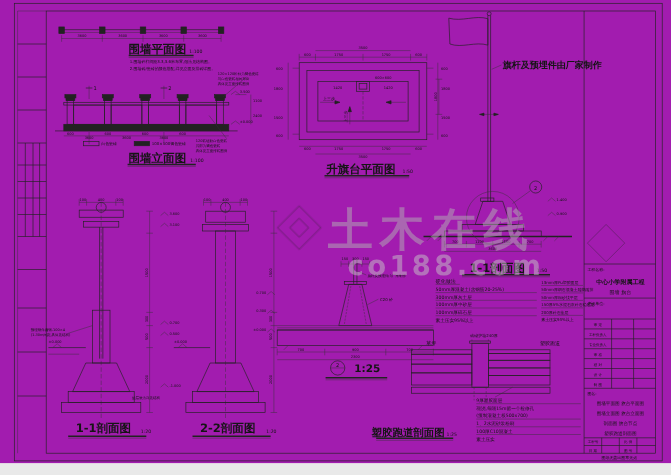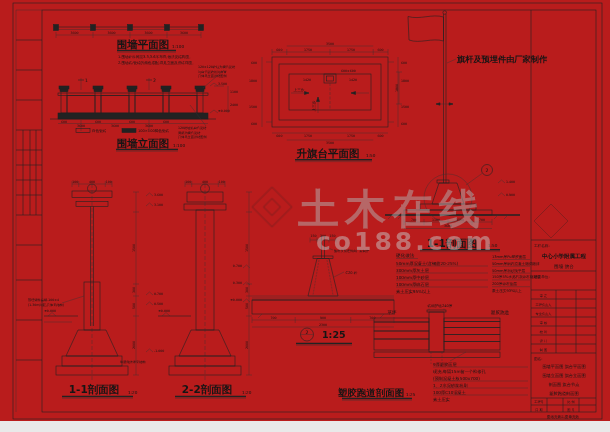--- a/index.html
+++ b/index.html
@@ -1,16 +1,16 @@
 <!DOCTYPE html>
 <html><head>
 <meta charset="utf-8">
 <style>
   html,body{margin:0;padding:0;background:#fff;}
-  #app{position:relative;width:610px;height:432px;background:#b91c1c;overflow:hidden;
+  #app{position:relative;width:610px;height:432px;background:#a21caf;overflow:hidden;
        font-family:"DejaVu Sans","Liberation Sans",sans-serif;}
   #cad{position:absolute;left:0;top:0;}
   #bottom-strip{position:absolute;left:0;top:421px;width:610px;height:11px;background:#e9e9e9;}
   svg text{font-family:"DejaVu Sans","Liberation Sans",sans-serif;fill:#151515;}
   svg line,svg rect,svg path,svg circle,svg polyline,svg polygon{stroke:#222;stroke-width:.6;fill:none;}
   .thick{stroke-width:1.4;}
   .thin{stroke-width:.4;stroke:#333;}
   .dk{fill:#222;stroke:#222;}
   .t3{font-size:3.2px;} .t35{font-size:3.6px;} .t4{font-size:4.2px;} .t45{font-size:4.6px;} .t55{font-size:5.5px;font-weight:bold;}
   .t8{font-size:8.2px;font-weight:bold;} .t9{font-size:9.5px;font-weight:bold;}

